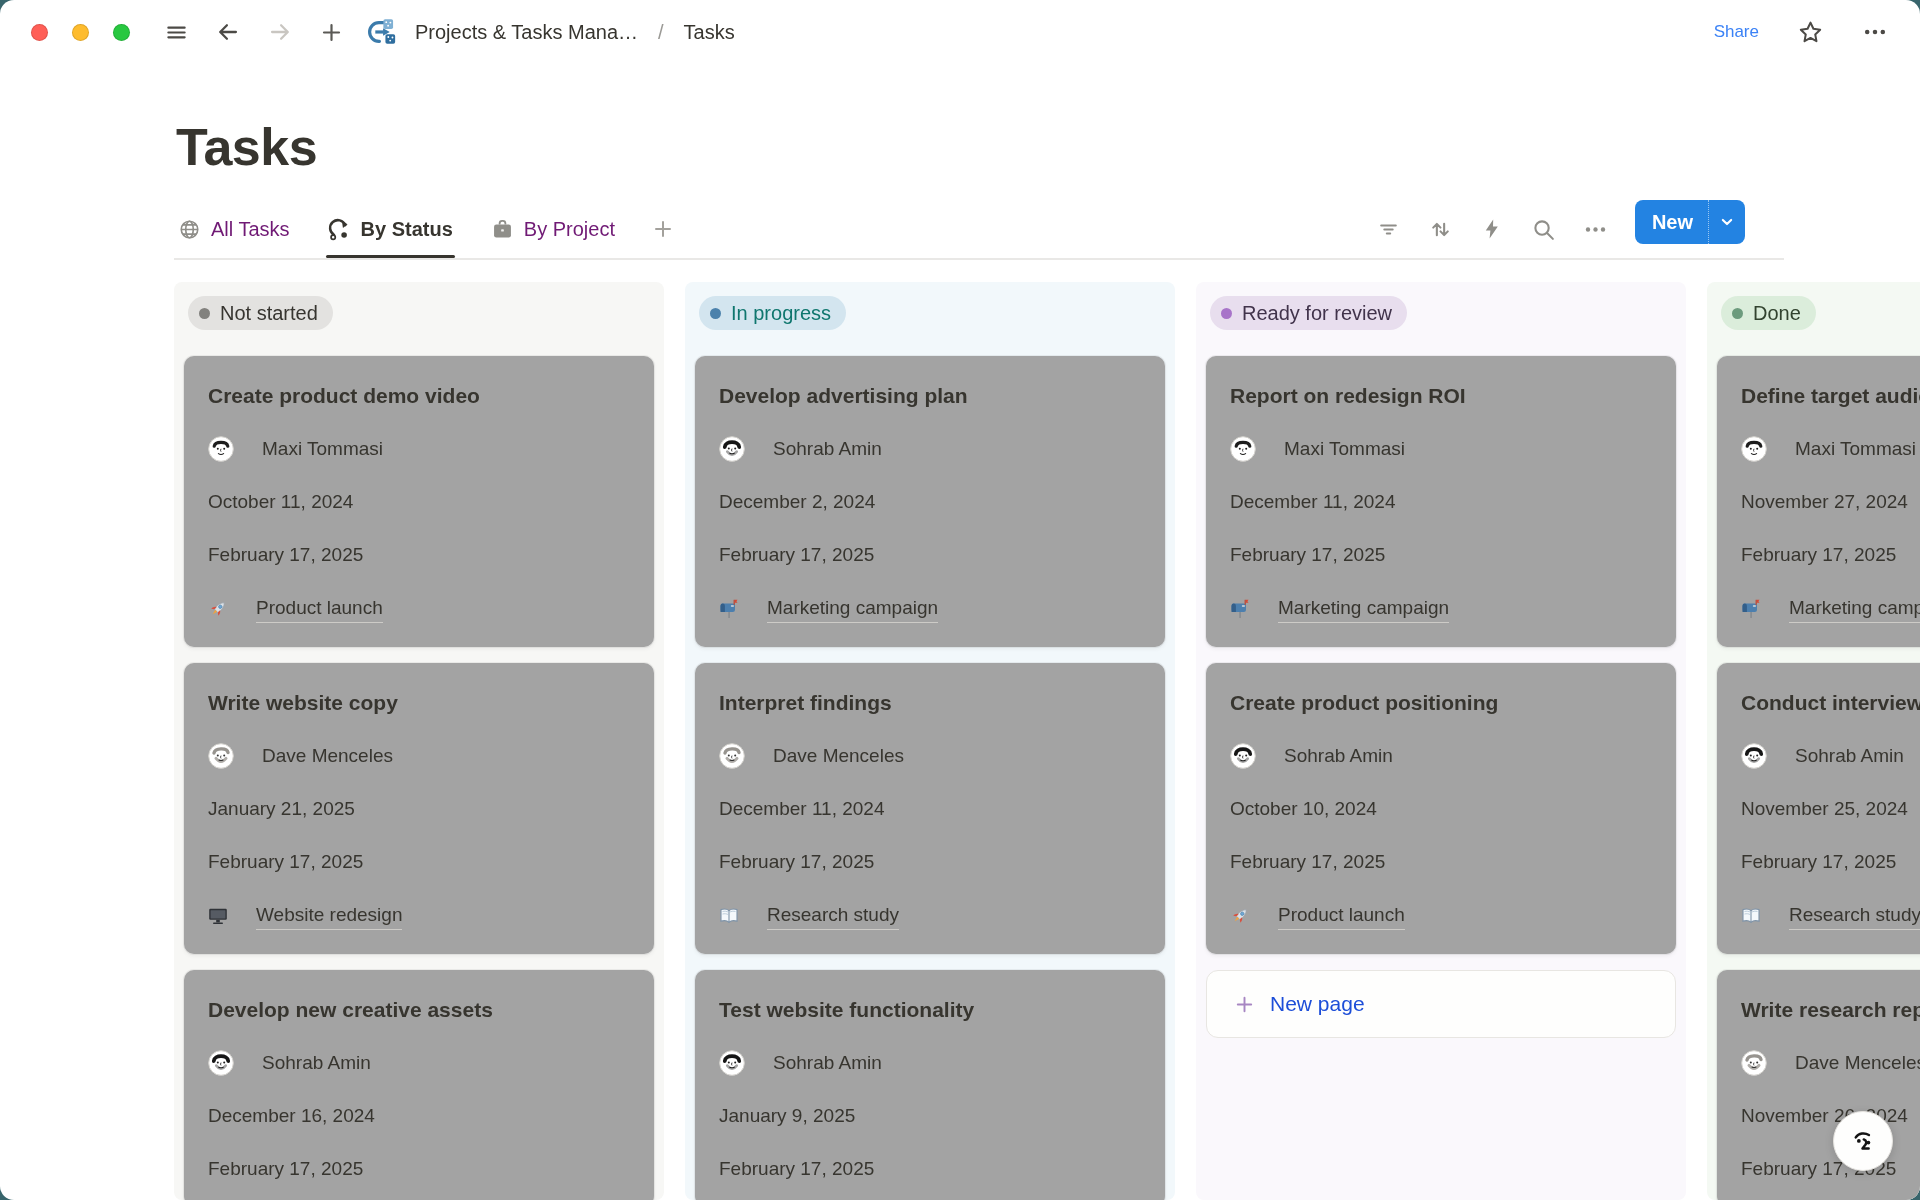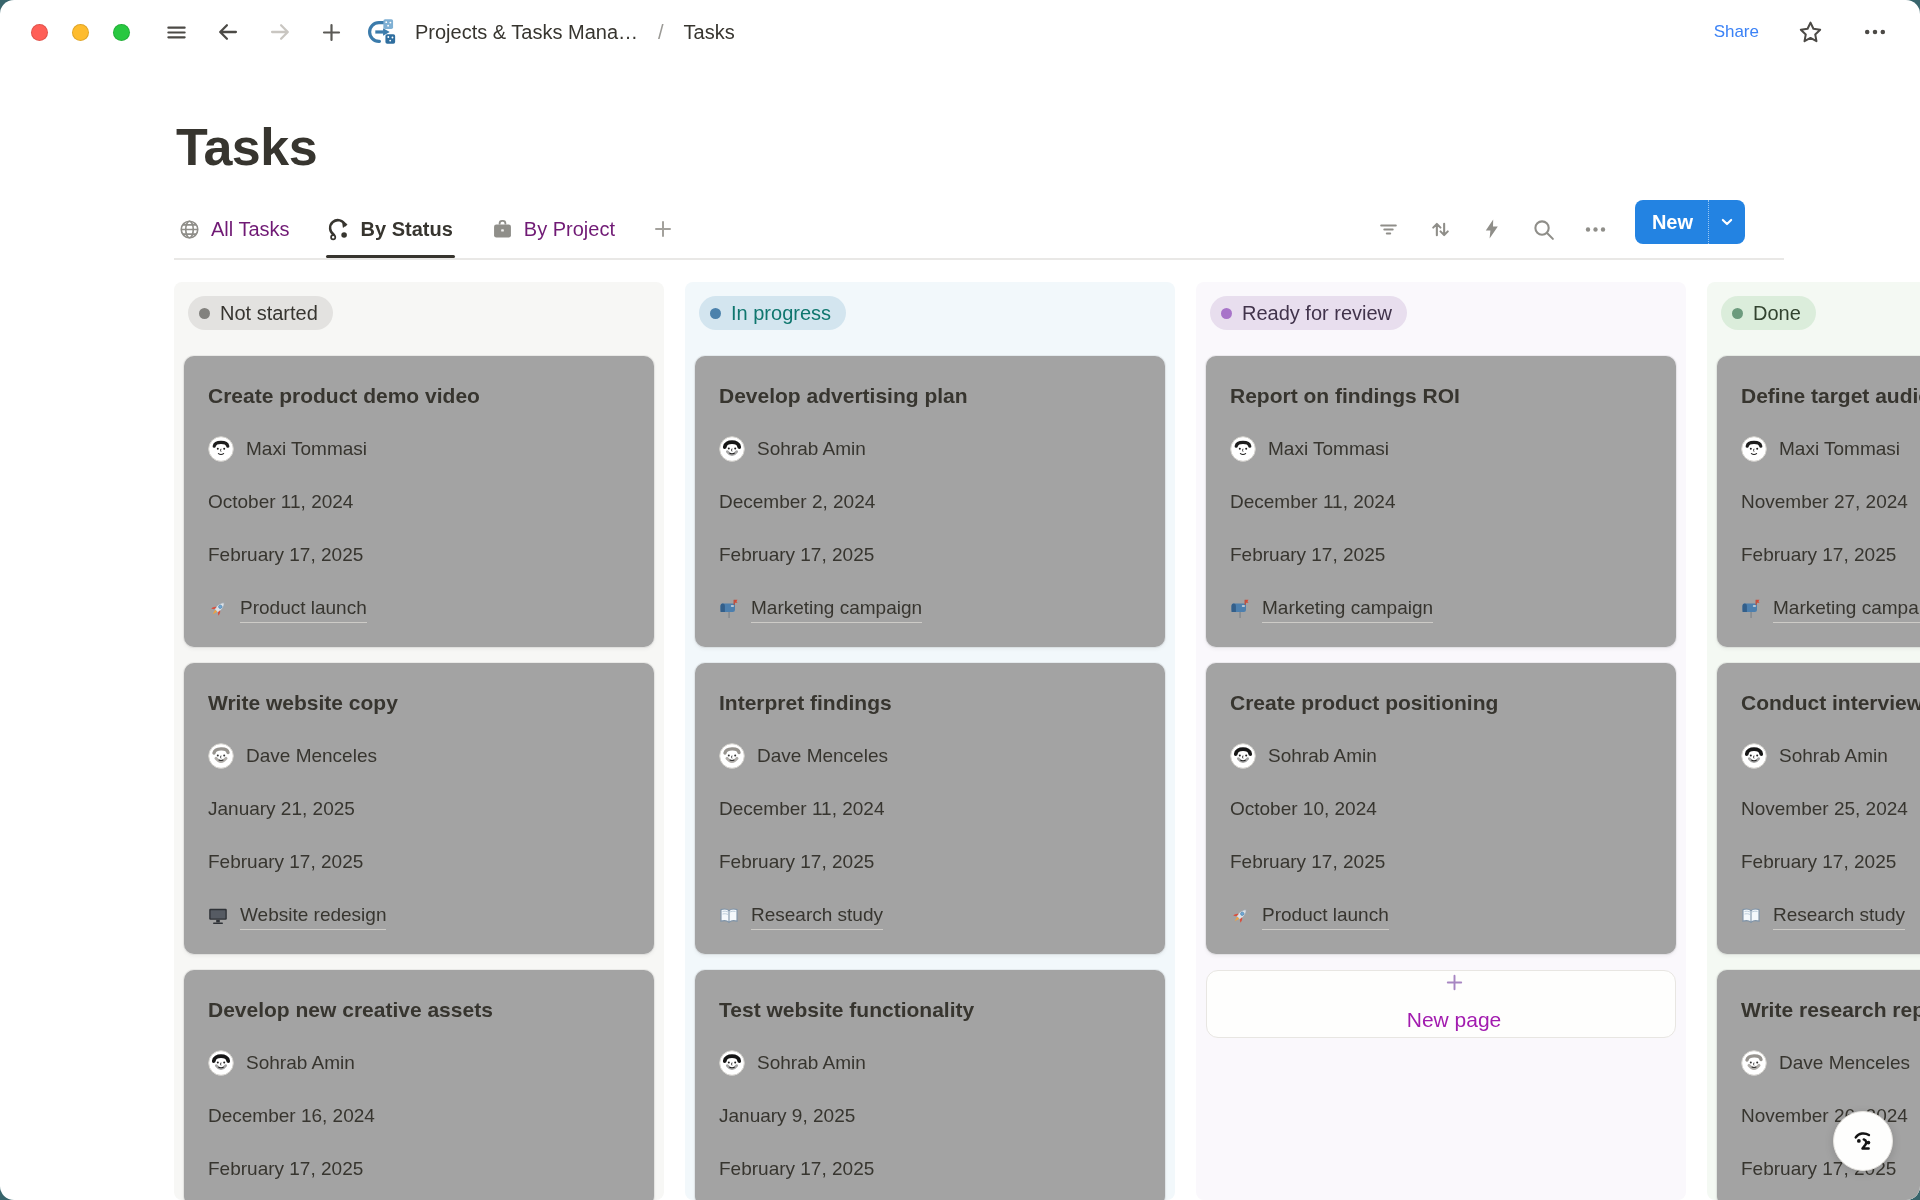--- a/index.html
+++ b/index.html
@@ -35,21 +35,21 @@
   .header-divider{position:absolute;top:258px;left:174px;width:1610px;height:1.5px;background:#E9E8E6;}
 
   
   .board{position:absolute;top:282px;left:174px;right:0;bottom:0;display:flex;gap:21px;overflow:hidden;}
   .column{flex:none;width:490px;border-radius:8px;padding-top:14px;box-sizing:border-box;}
   .status-pill{display:inline-flex;align-items:center;gap:10px;height:34px;border-radius:17px;padding:0 15px 0 11px;margin-left:14px;font-size:20px;font-weight:500;}
   .status-pill .dot{width:11px;height:11px;border-radius:50%;}
   .cards{margin:26px 10px 0;display:flex;flex-direction:column;gap:16px;}
   .card{background:#a3a3a3;border-radius:10px;padding:26px 24px 24px;box-shadow:0 0 0 1px rgba(15,15,15,.055),0 2px 4px rgba(15,15,15,.06);display:flex;flex-direction:column;gap:27px;}
   .card-title{font-size:21px;font-weight:600;line-height:27px;white-space:nowrap;}
-  .row{display:flex;align-items:center;gap:12px;font-size:19px;line-height:26px;white-space:nowrap;}
+  .row{display:flex;align-items:center;gap:28px;font-size:19px;line-height:26px;white-space:nowrap;}
   .avatar svg{width:26px;height:26px;}
   .proj-icon svg{width:20px;height:20px;}
   .project-label{font-weight:500;border-bottom:1.5px solid #CDCBC7;padding-bottom:1px;}
   .new-page{margin:16px 10px 0;height:68px;border-radius:12px;border:1.5px solid #E8E6E2;background:#FEFEFD;display:flex;align-items:center;gap:14px;padding-left:26px;font-size:21px;box-sizing:border-box;}
 
   
   .fab{position:absolute;left:1833px;top:1111px;width:58px;height:58px;border-radius:50%;background:#FEFEFD;border:1px solid #E5E3DF;box-shadow:0 2px 10px rgba(0,0,0,.14);display:flex;align-items:center;justify-content:center;}
 </style>
 </head>
 <body>
@@ -396,21 +396,21 @@
             <div class="row">
               <span>February 17, 2025</span>
             </div>
           </div>
         </div></div>
       <div class="column" style="background: rgb(250, 248, 252);"><div class="status-pill" style="background: rgb(232, 222, 238); color: rgb(65, 51, 75);">
           <span class="dot" style="background: rgb(168, 116, 201);"></span>
           <span>Ready for review</span>
         </div><div class="cards">
           <div class="card">
-            <div class="card-title">Report on findings ROI</div>
+            <div class="card-title">Report on redesign ROI</div>
             <div class="row">
               <span class="icon avatar">
                 <svg width="26" height="26" viewBox="0 0 26 26">
                   <circle cx="13" cy="13" r="12.3" fill="#FFF" stroke="#D3D1CC"></circle>
                   <path d="M6.2 10.2C7.2 5.2 18.8 5.2 19.8 10.2" fill="none" stroke="#1D1D1D" stroke-width="3.2" stroke-linecap="round"></path>
                   <circle cx="9.8" cy="12.8" r="1" fill="#1D1D1D"></circle>
                   <circle cx="16.2" cy="12.8" r="1" fill="#1D1D1D"></circle>
                   <path d="M13 12.8q-.9 1.8 0 2.8" fill="none" stroke="#1D1D1D" stroke-width=".9"></path>
                   <path d="M10.4 17.6q2.6 1.7 5.2 0" fill="none" stroke="#1D1D1D" stroke-width="1.1" stroke-linecap="round"></path>
                 </svg>
@@ -467,21 +467,21 @@
                     <circle cx="10" cy="6.8" r="1.7" fill="#6FA8D6" stroke="#4A7FA8" stroke-width=".6"></circle>
                     <path d="M7.6 9.5C5.8 10.5 5 12.5 5 14.5L7.6 12.6Z" fill="#D8503F"></path>
                     <path d="M12.4 9.5C14.2 10.5 15 12.5 15 14.5L12.4 12.6Z" fill="#D8503F"></path>
                     <path d="M8.6 12.6h2.8L10 17.4Z" fill="#F2A33C"></path>
                   </g>
                 </svg>
               </span>
               <span class="project-label">Product launch</span>
             </div>
           </div>
-        </div><div class="new-page" style="color: #a21caf; flex-direction: column;">
+        </div><div class="new-page" style="color: #1d4ed8;">
           <span class="icon ">
             <svg width="23" height="23" viewBox="0 0 24 24" fill="none" stroke="#A786C2" stroke-width="2" stroke-linecap="round">
               <path d="M12 5v14M5 12h14"></path>
             </svg>
           </span>
           <span>New page</span>
         </div></div>
       <div class="column" style="background: rgb(244, 249, 243);"><div class="status-pill" style="background: rgb(219, 237, 219); color: rgb(50, 67, 47);">
           <span class="dot" style="background: rgb(108, 155, 125);"></span>
           <span>Done</span>

